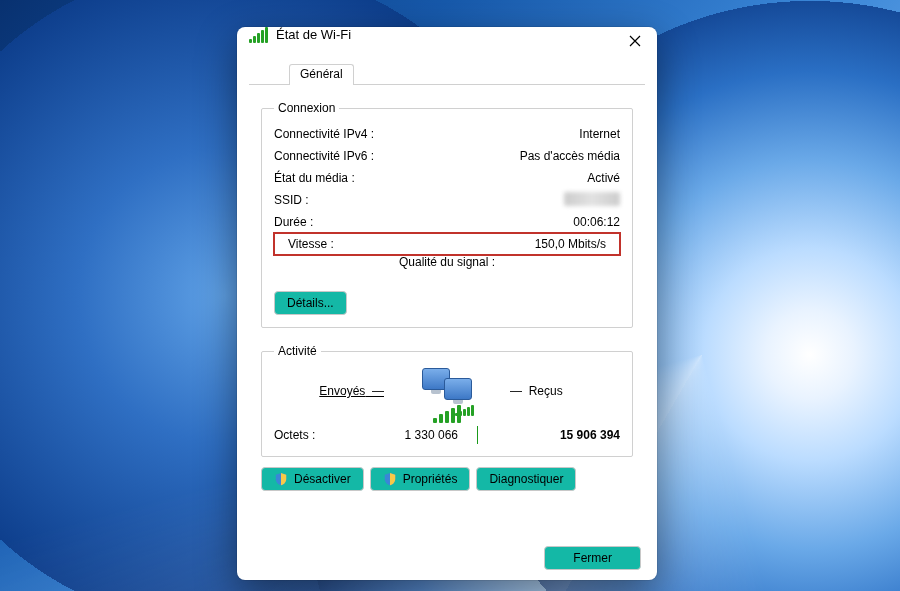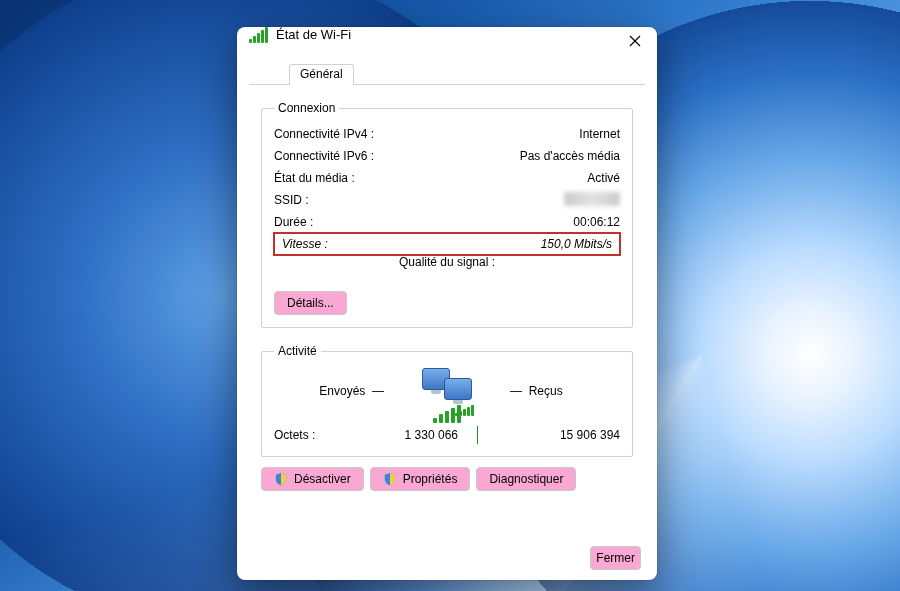--- a/index.html
+++ b/index.html
@@ -58,22 +58,21 @@
     margin:6px 0 10px;
   }
   fieldset.group > legend { padding:0 4px; font-size:12px; }
 
   .row { display:flex; align-items:center; height:22px; }
   .row .label { flex:0 0 150px; }
   .row .value { flex:1; text-align:right; }
   .row.highlight {
     outline:2px solid #c1322b;
     outline-offset:-1px;
-    padding:0 8px;
-    font-style:italic;
+    padding:0 14px;
   }
   .ssid-blur {
     display:inline-block; width:56px; height:14px;
     background:linear-gradient(90deg,#ccc,#e2e2e2,#ccc);
     filter:blur(2px); border-radius:2px;
   }
 
   .sigbars { display:inline-flex; align-items:flex-end; gap:1px; height:16px; }
   .sigbars span { width:3px; background:#25a125; display:inline-block; border-radius:1px; }
   .sigbars.green span:nth-child(1){height:4px;} .sigbars.green span:nth-child(2){height:7px;}
@@ -81,44 +80,44 @@
   .sigbars.green span:nth-child(5){height:16px;}
   .sigbars.big span { width:4px; }
   .sigbars.big { height:18px; gap:2px; }
   .sigbars.big span:nth-child(1){height:5px;} .sigbars.big span:nth-child(2){height:9px;}
   .sigbars.big span:nth-child(3){height:12px;} .sigbars.big span:nth-child(4){height:15px;}
   .sigbars.big span:nth-child(5){height:18px;}
 
   .btnrow { display:flex; gap:8px; margin-top:8px; }
   button.win {
     font:inherit;
-    background:#f9a8d4;
+    background:#14b8a6;
     border:1px solid #c8c8c8;
     border-radius:4px;
     padding:4px 12px;
     display:inline-flex; align-items:center; gap:6px;
     cursor:default;
   }
 
   .activity-head { display:grid; grid-template-columns:1fr 110px 1fr; align-items:center; margin-top:2px; }
-  .activity-head .lbl-left { text-align:right; padding-right:8px; }
+  .activity-head .lbl-left { text-align:right; padding-right:8px;text-decoration:underline; }
   .activity-head .lbl-right { text-align:left; padding-left:8px; }
   .activity-head .center { display:flex; flex-direction:column; align-items:center; }
 
   .iconwrap { position:relative; width:54px; height:46px; }
   .monitor { position:absolute; width:28px; height:22px; background:linear-gradient(#7aaeea,#3d78c6); border:1px solid #2a5a9a; border-radius:3px; }
   .monitor::after { content:""; position:absolute; bottom:-5px; left:8px; width:10px; height:4px; background:#b7c2cf; border-radius:0 0 2px 2px; }
   .mon-a { left:2px; top:0; }
   .mon-b { right:2px; top:10px; }
   .smallsig { position:absolute; right:0; bottom:-2px; }
 
   .divline { width:1px; height:18px; background:#1a9a1a; display:inline-block; vertical-align:middle; margin:0 12px; }
   .octrow { display:grid; grid-template-columns:60px 1fr 30px 1fr; align-items:center; margin-top:12px; }
   .octrow .sent { text-align:right; padding-right:4px; }
-  .octrow .recv { text-align:right; }
+  .octrow .recv { text-align:right;font-weight:bold; }
 
   .footer { border-top:0; padding:10px 16px; display:flex; justify-content:flex-end; }
   .bottom-buttons { display:flex; gap:6px; padding:0 24px 4px; }
 
   .shield { width:14px; height:14px; }
 </style>
 </head>
 <body>
 
 <div class="wallpaper"></div>
@@ -241,18 +240,18 @@
         <span>Propriétés</span>
       </button>
       <button class="win">
         <span>Diagnostiquer</span>
       </button>
     </div>
 
   </div>
 
   <div class="footer">
-    <button class="win" style="padding:4px 5px;">
+    <button class="win" style="padding:4px 28px;">
       <span>Fermer</span>
     </button>
   </div>
 
 </div>
 
 </body></html>

